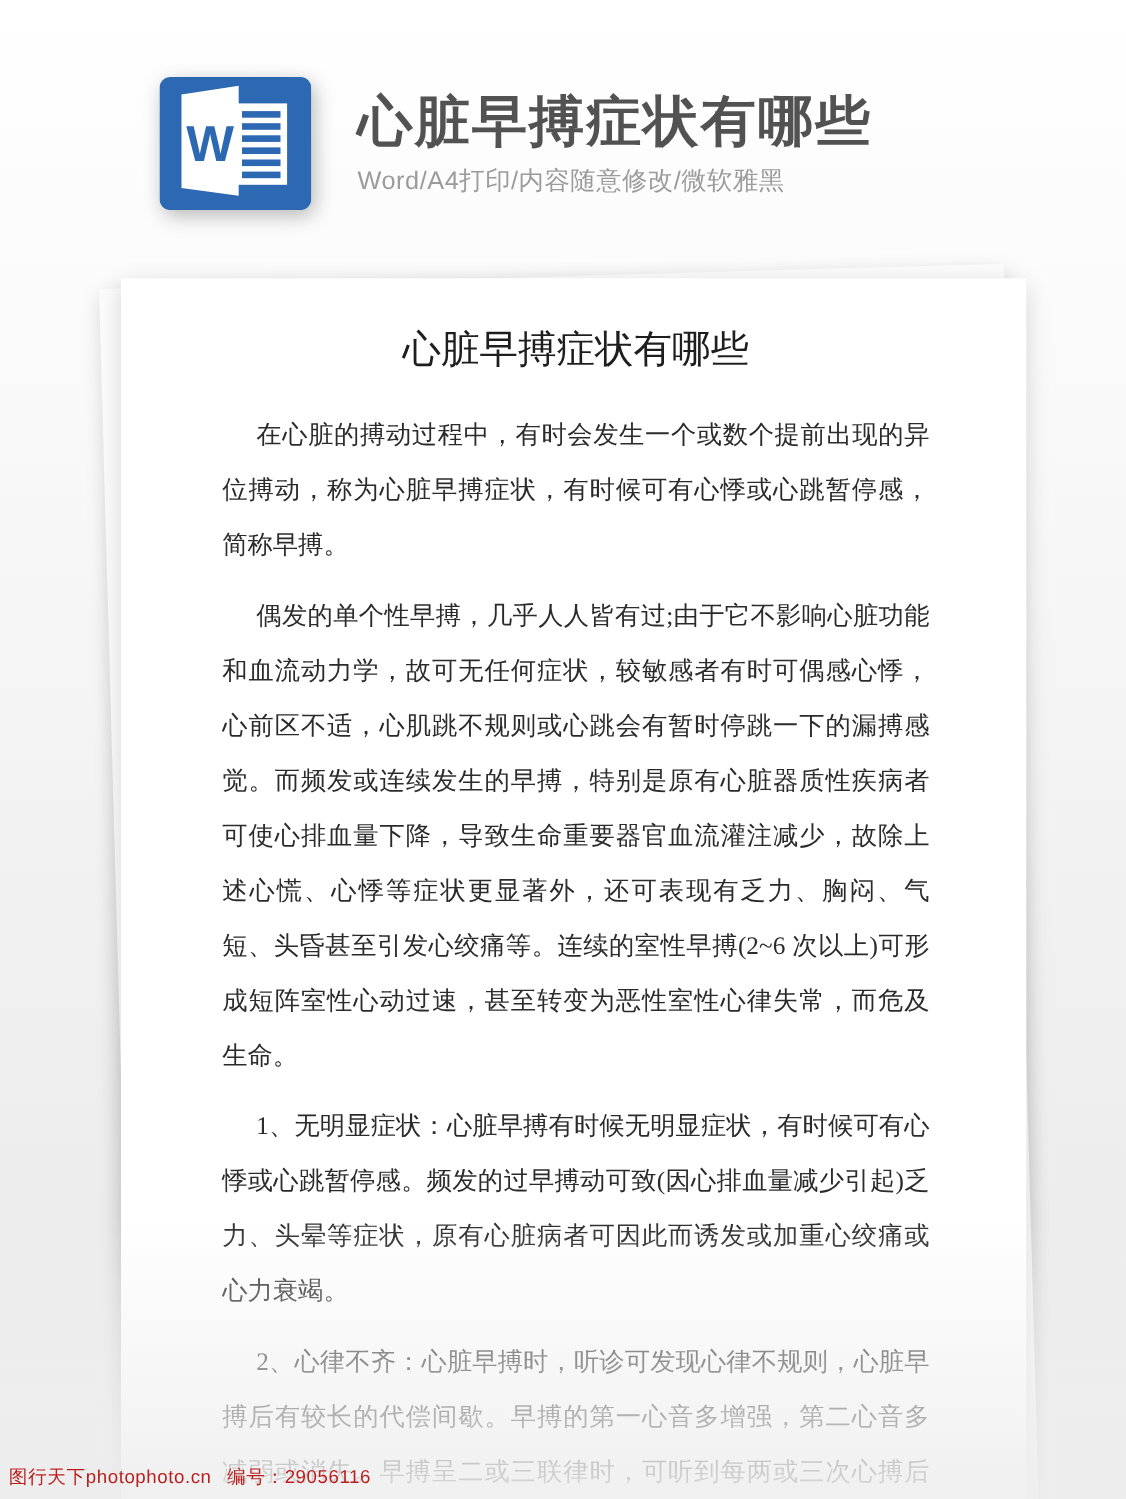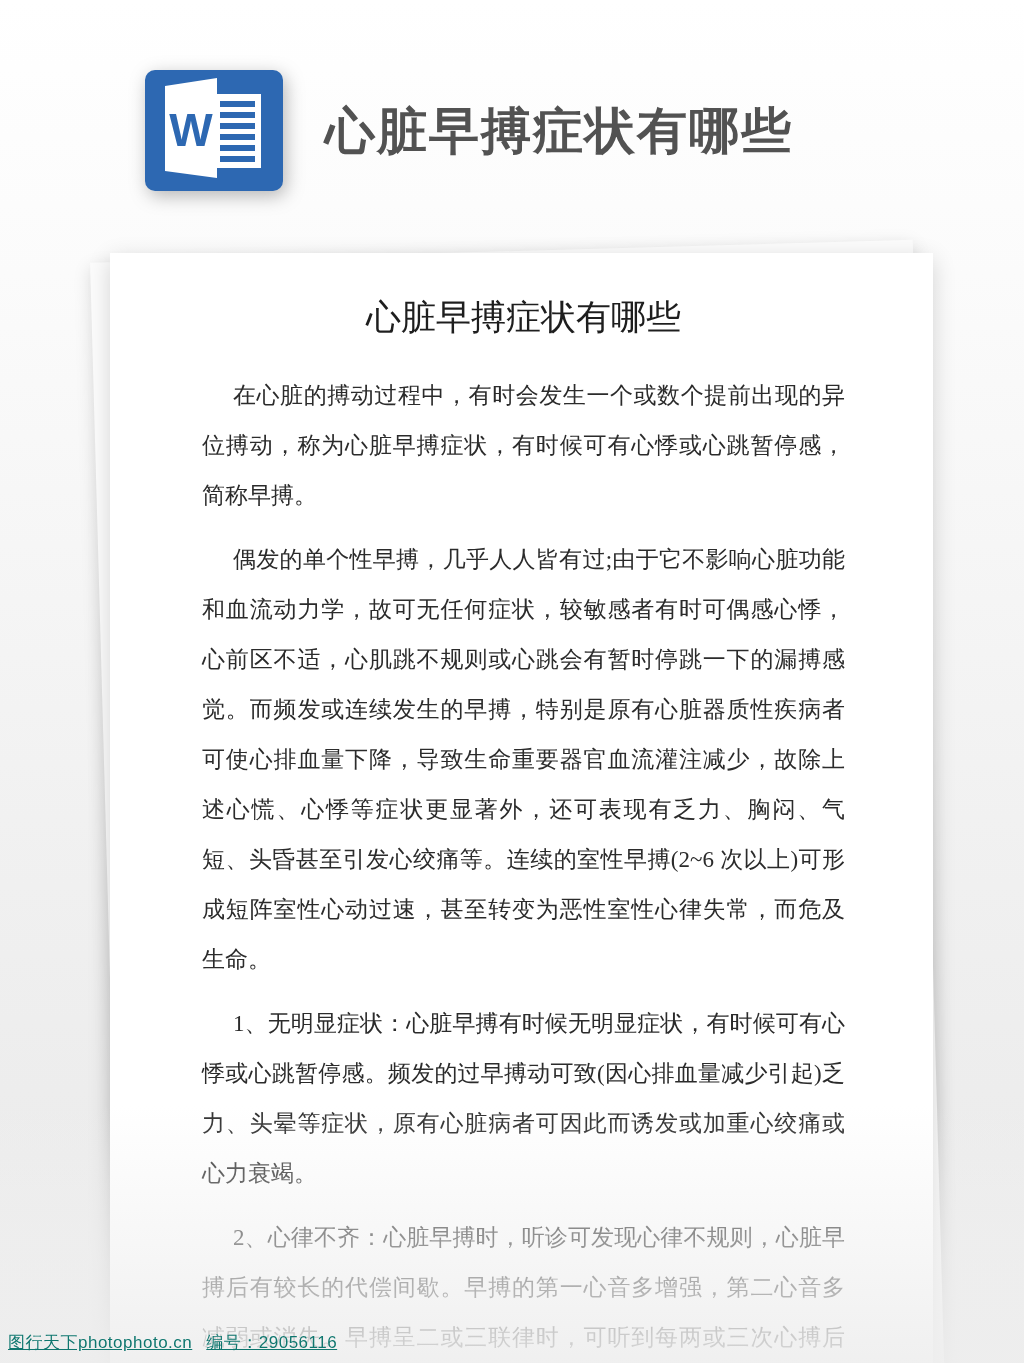--- a/index.html
+++ b/index.html
@@ -107,25 +107,24 @@
     z-index: 5;
   }
 
   
   .watermark {
     position: absolute;
     left: 8px;
     top: 1331px;
     z-index: 6;
     font-size: 17px;
-    color: #0f766e;
+    color: #b91c1c;
     letter-spacing: 0.5px;
     white-space: nowrap;
     text-shadow: 0 0 1px rgba(255,255,255,0.8);
-    text-decoration: underline;
   }
   .watermark span { margin-right: 14px; }
 </style>
 </head>
 <body>
 
 <div class="header">
   <div class="word-icon-box">
     <svg width="138" height="121" viewBox="0 0 138 121" xmlns="http://www.w3.org/2000/svg">
       <rect x="0" y="0" width="138" height="121" rx="10" fill="#2d68b2"></rect>
@@ -137,20 +136,21 @@
       <rect x="75" y="64" width="35" height="6" fill="#2d68b2"></rect>
       <rect x="75" y="75" width="35" height="6" fill="#2d68b2"></rect>
       <rect x="75" y="86" width="35" height="6" fill="#2d68b2"></rect>
 
       <polygon points="20,16 72,8 72,108 20,101" fill="#ffffff"></polygon>
       <text x="46" y="76" text-anchor="middle" font-family="Liberation Sans, DejaVu Sans, sans-serif" font-size="46" font-weight="bold" fill="#2d68b2">W</text>
     </svg>
   </div>
   <div class="header-text">
     <div class="header-title">心脏早搏症状有哪些</div>
+    <div class="header-subtitle">Word/A4打印/内容随意修改/微软雅黑</div>
   </div>
 </div>
 
 <div class="sheet-behind"></div>
 
 <div class="page">
   <div class="doc-title">心脏早搏症状有哪些</div>
   <div class="doc-body">
       <p>在心脏的搏动过程中，有时会发生一个或数个提前出现的异位搏动，称为心脏早搏症状，有时候可有心悸或心跳暂停感，简称早搏。</p>
       <p>偶发的单个性早搏，几乎人人皆有过;由于它不影响心脏功能和血流动力学，故可无任何症状，较敏感者有时可偶感心悸，心前区不适，心肌跳不规则或心跳会有暂时停跳一下的漏搏感觉。而频发或连续发生的早搏，特别是原有心脏器质性疾病者可使心排血量下降，导致生命重要器官血流灌注减少，故除上述心慌、心悸等症状更显著外，还可表现有乏力、胸闷、气短、头昏甚至引发心绞痛等。连续的室性早搏(2~6 次以上)可形成短阵室性心动过速，甚至转变为恶性室性心律失常，而危及生命。</p>

